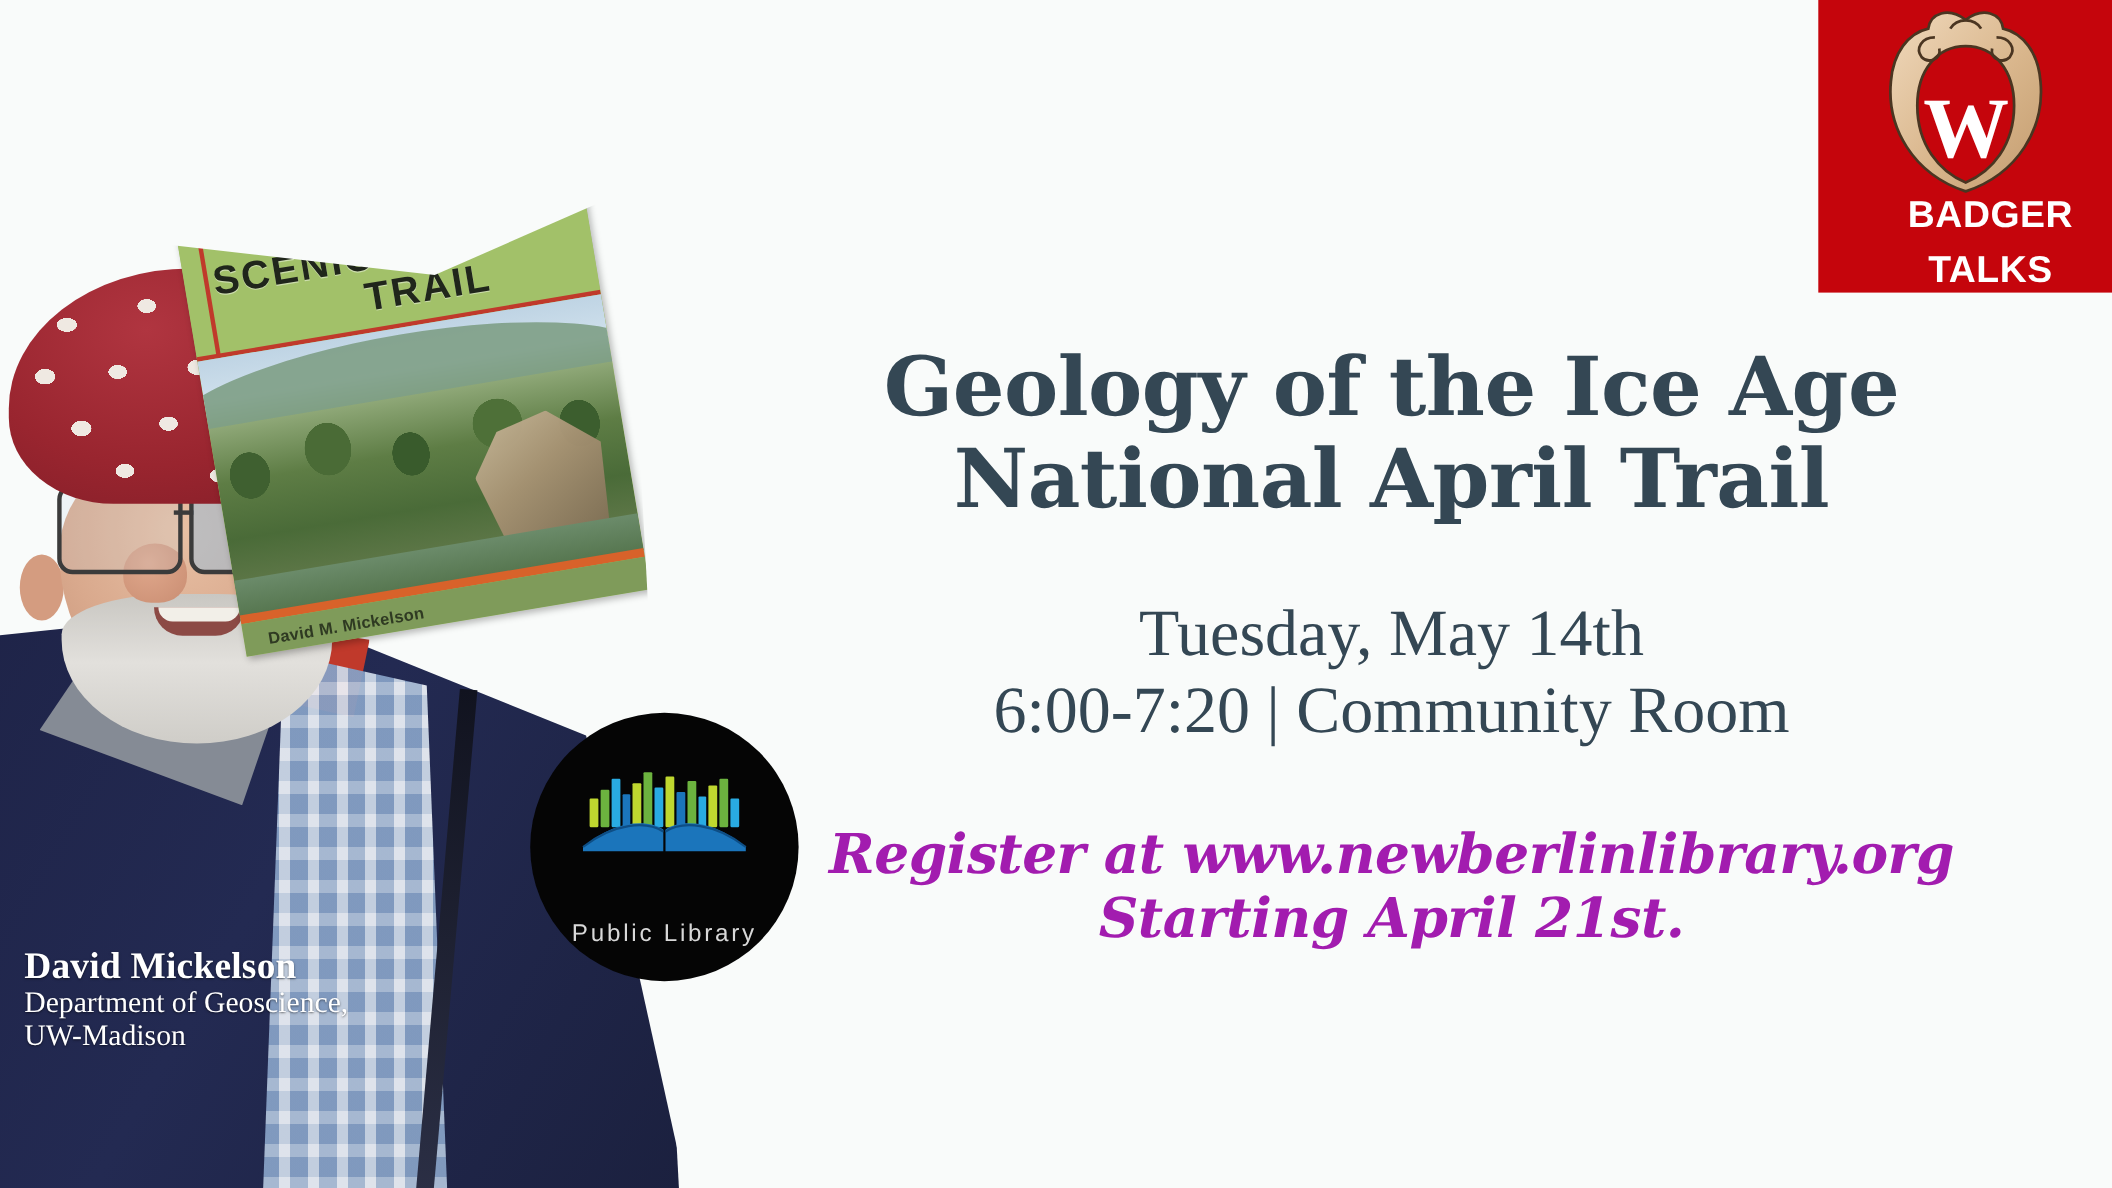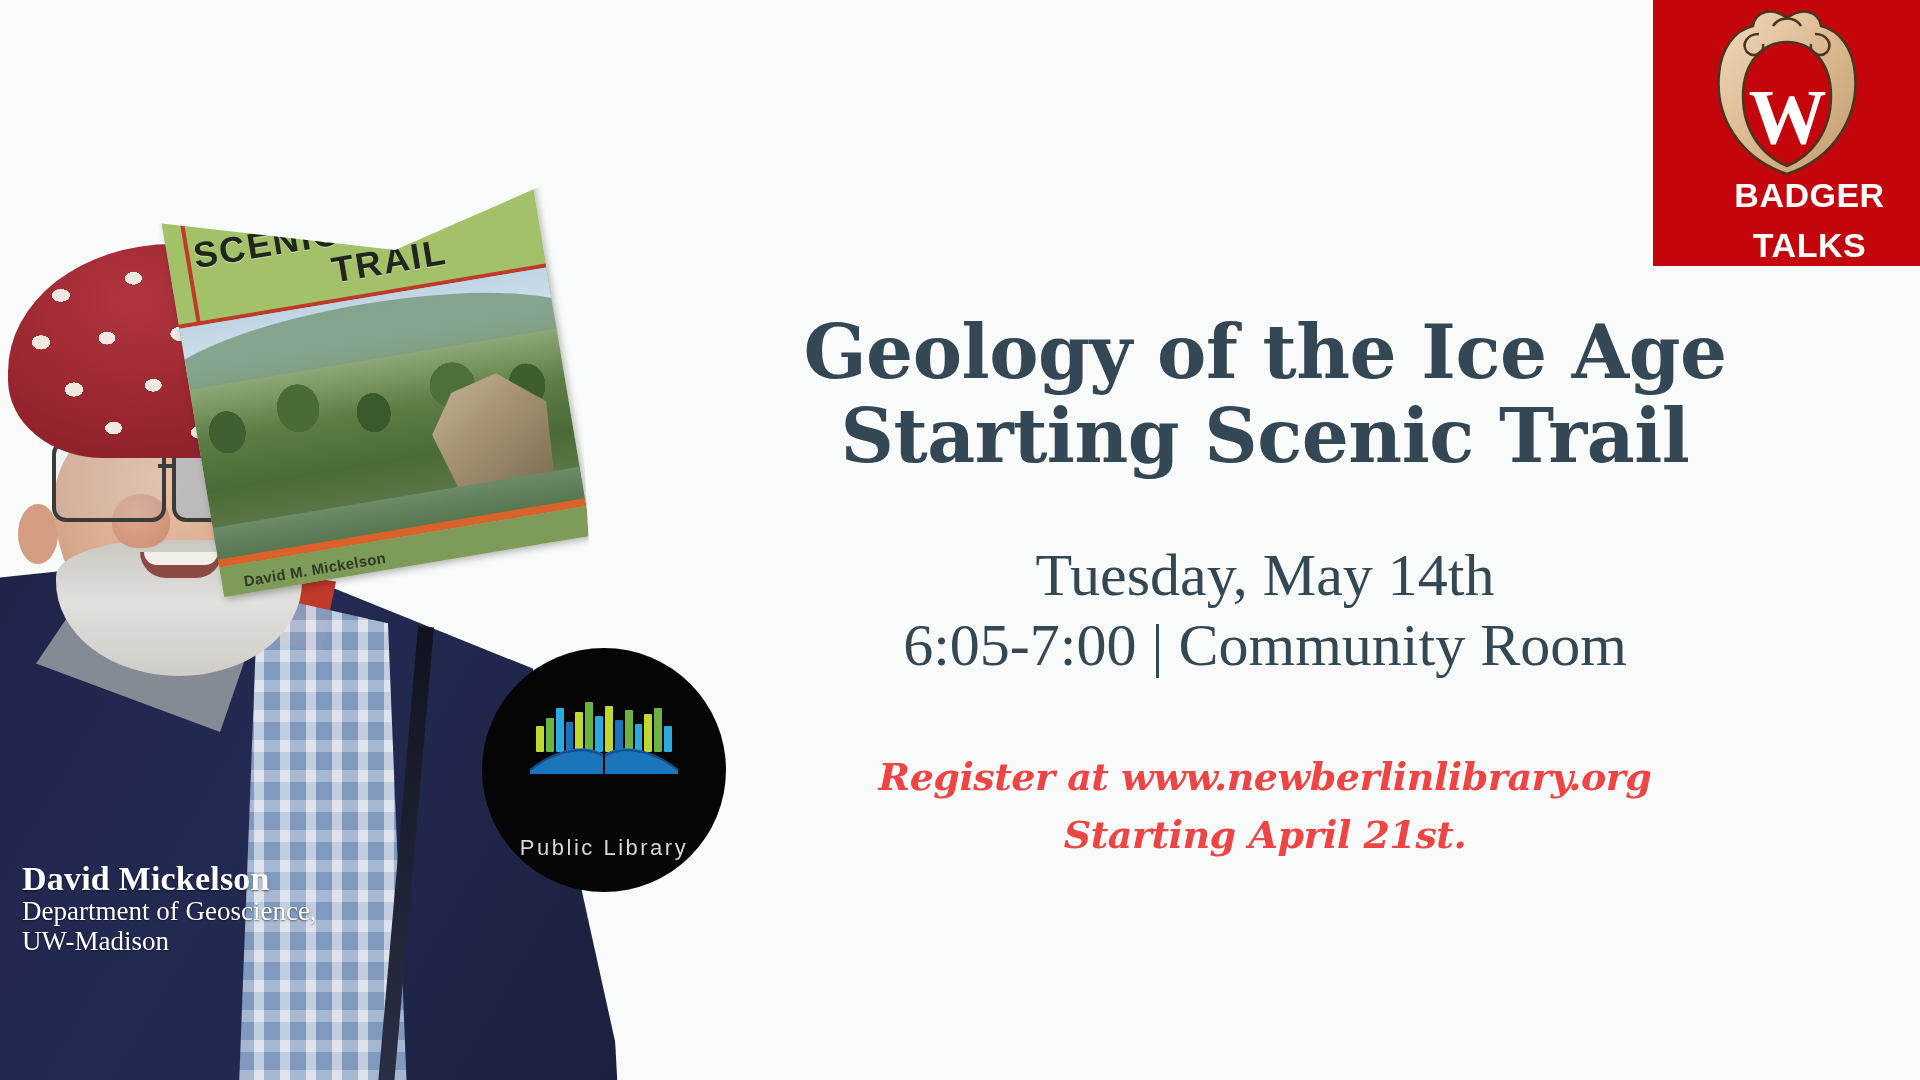--- a/index.html
+++ b/index.html
@@ -485,25 +485,25 @@
     line-height: 70px;
   }
   .when .wl { display: block; }
 
   .register {
     position: absolute;
     left: 640px;
     top: 748px;
     width: 1250px;
     text-align: center;
-    color: #ef4444;
+    color: #a21caf;
     font-family: "DejaVu Serif", serif;
     font-weight: bold;
     font-style: italic;
-    font-size: 38px;
+    font-size: 50px;
     line-height: 58px;
     letter-spacing: -0.5px;
   }
   .register .rl { display: block; }
 
   
   .credit {
     position: absolute;
     left: 22px;
     top: 862px;
@@ -638,26 +638,26 @@
         <path d="M66 18 C 72 8, 88 8, 94 18" fill="none" stroke="#4A3521" stroke-width="2.5"></path>
       </svg>
     </div>
     <div class="badger-w">W</div>
     <div class="badger-word l1">BADGER</div>
     <div class="badger-word l2">TALKS</div>
   </div>
 
   <div class="title">
     <span class="tl">Geology of the Ice Age</span>
-    <span class="tl">Starting Scenic Trail</span>
+    <span class="tl">National April Trail</span>
   </div>
 
   <div class="when">
     <span class="wl">Tuesday, May 14th</span>
-    <span class="wl">6:05-7:00 | Community Room</span>
+    <span class="wl">6:00-7:20 | Community Room</span>
   </div>
 
   <div class="register">
     <span class="rl">Register at www.newberlinlibrary.org</span>
     <span class="rl">Starting April 21st.</span>
   </div>
 
   <div class="credit">
     <span class="name">David Mickelson</span>
     <span class="role">Department of Geoscience,</span>

